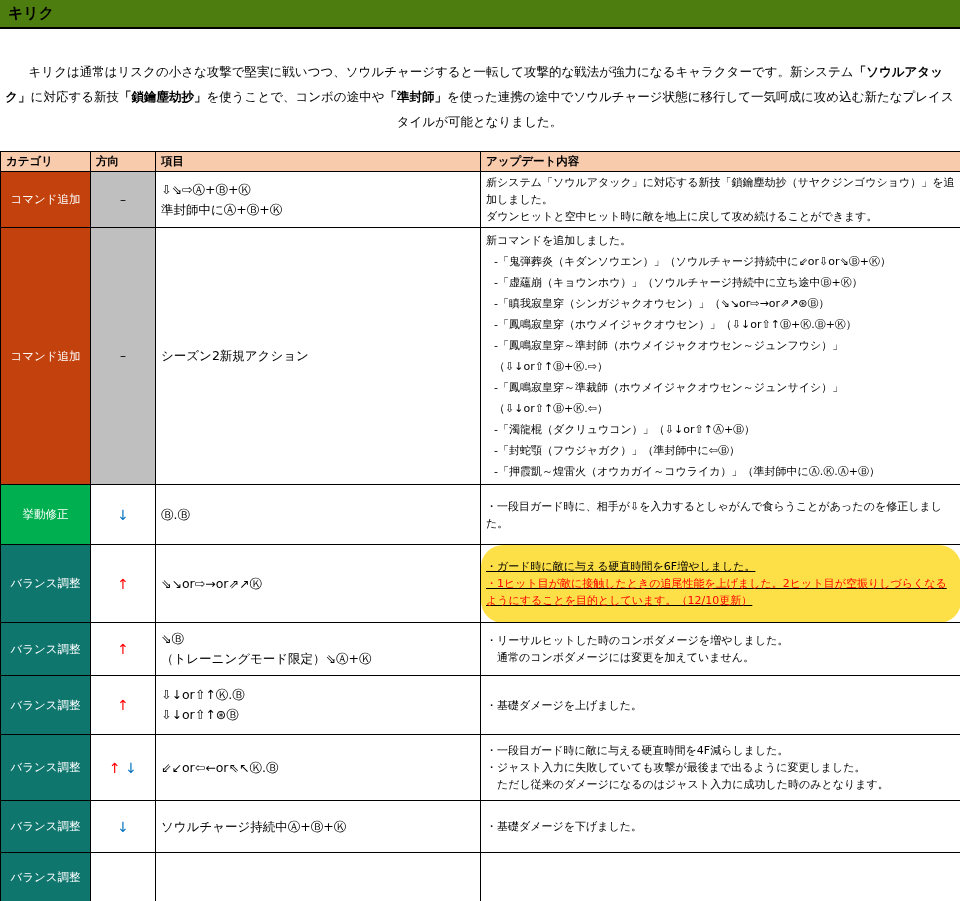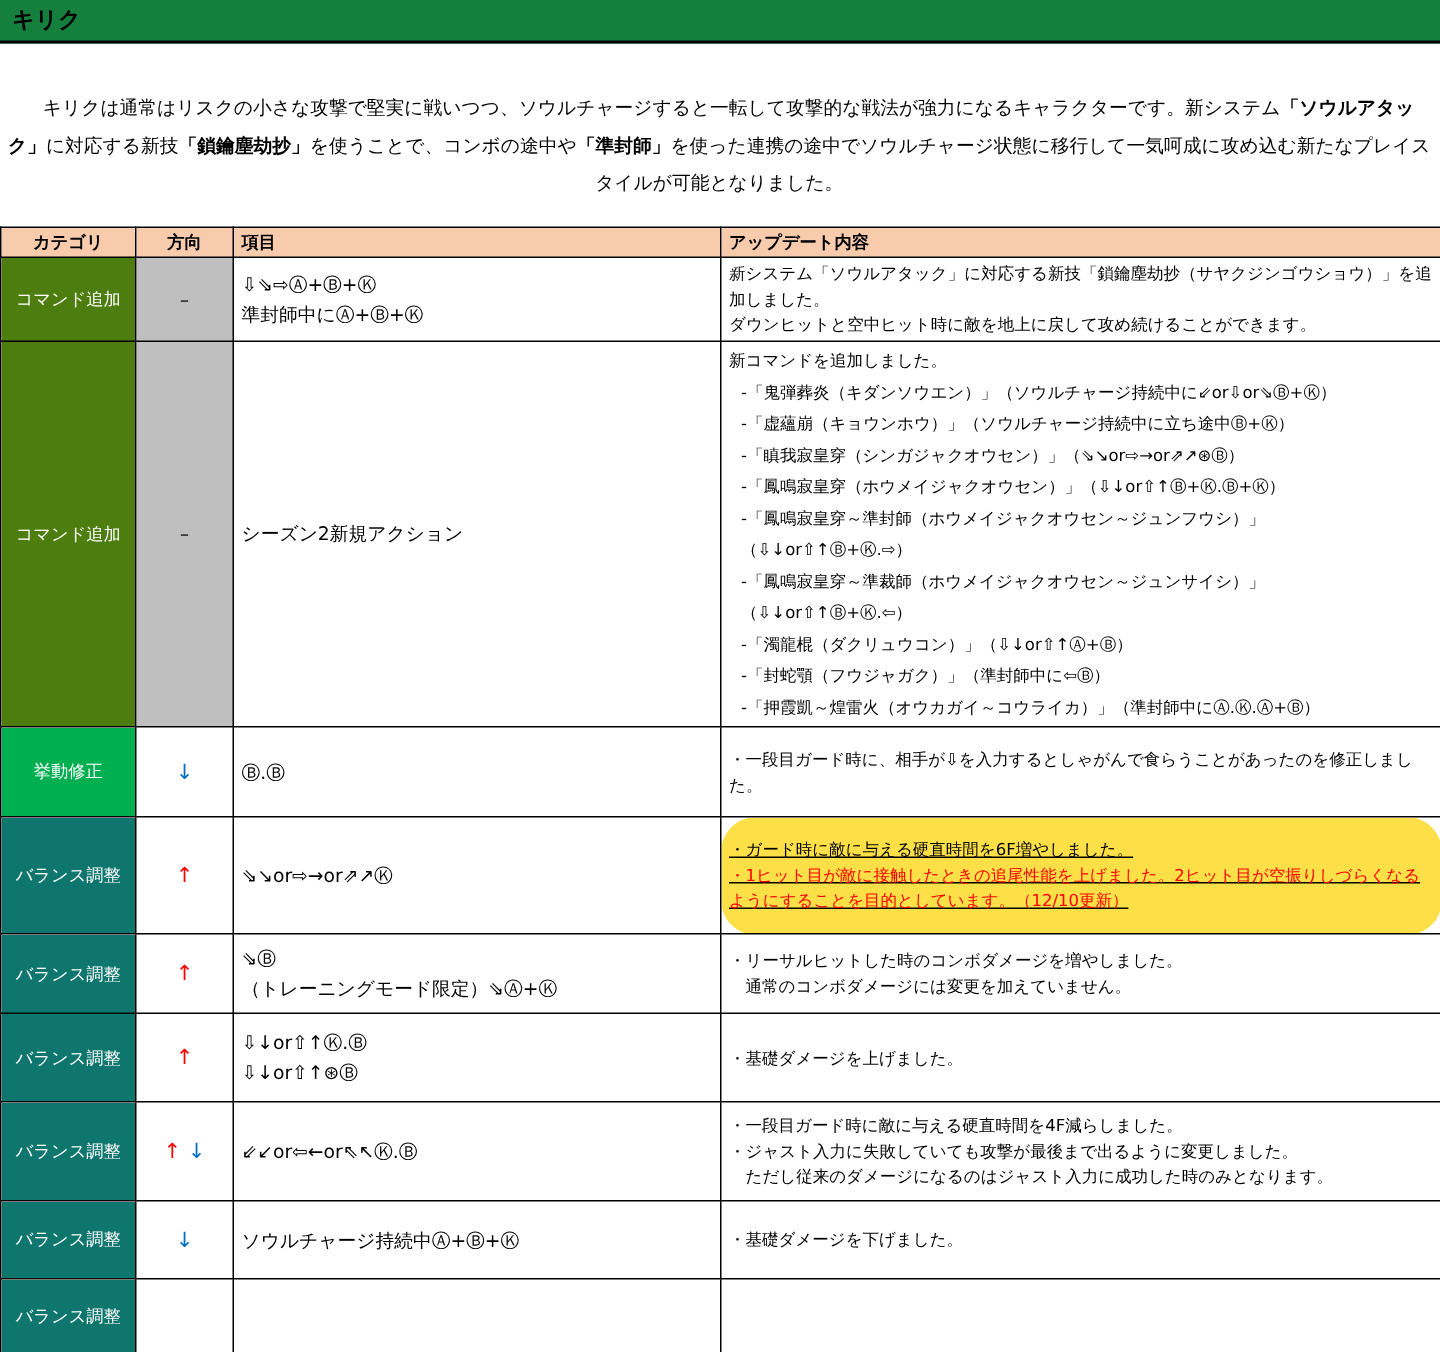--- a/index.html
+++ b/index.html
@@ -3,21 +3,21 @@
 <meta charset="utf-8">
 <style>
   * { box-sizing: border-box; }
   html,body { margin:0; padding:0; background:#fff; }
   body {
     width: 960px;
     font-family: "DejaVu Sans", "Liberation Sans", sans-serif;
     color:#000;
   }
   .title-bar {
-    background:#15803d;
+    background:#4d7c0f;
     border-bottom:2px solid #000;
     padding:4px 8px 5px 8px;
     font-size:15px;
     font-weight:bold;
     line-height:18px;
   }
   .intro {
     padding:30px 6px 0 5px;
     font-size:12.5px;
     line-height:25px;
@@ -37,28 +37,28 @@
     overflow:hidden;
   }
   tr.last td { border-bottom:2px solid #000; }
   th {
     background:#F8CBAD;
     font-size:11.5px;
     font-weight:bold;
     height:15px;
     padding-top:1px; padding-bottom:1px;
   }
-  th.c { text-align:center; }
+  th.c { text-align:left; }
   th.l { text-align:left; }
   .cat-cell {
     color:#fff;
     text-align:center;
     font-size:11.5px;
   }
-  .cat-red   { background:#4d7c0f; }
+  .cat-red   { background:#c2410c; }
   .cat-green { background:#00B050; }
   .cat-blue  { background:#0f766e; }
   .dir-cell  { text-align:center; font-size:14px; }
   .dir-gray  { background:#BFBFBF; font-size:12px; }
   .arrow-up   { color:#FF0000; }
   .arrow-down { color:#0070C0; }
   .item-cell { font-size:12.5px; line-height:20px; }
   .content-cell { font-size:11px; line-height:17px;border-radius:22px; }
   .content-cell.r2 { line-height:21px; }
   .cmd-line { padding-left:8px; }

